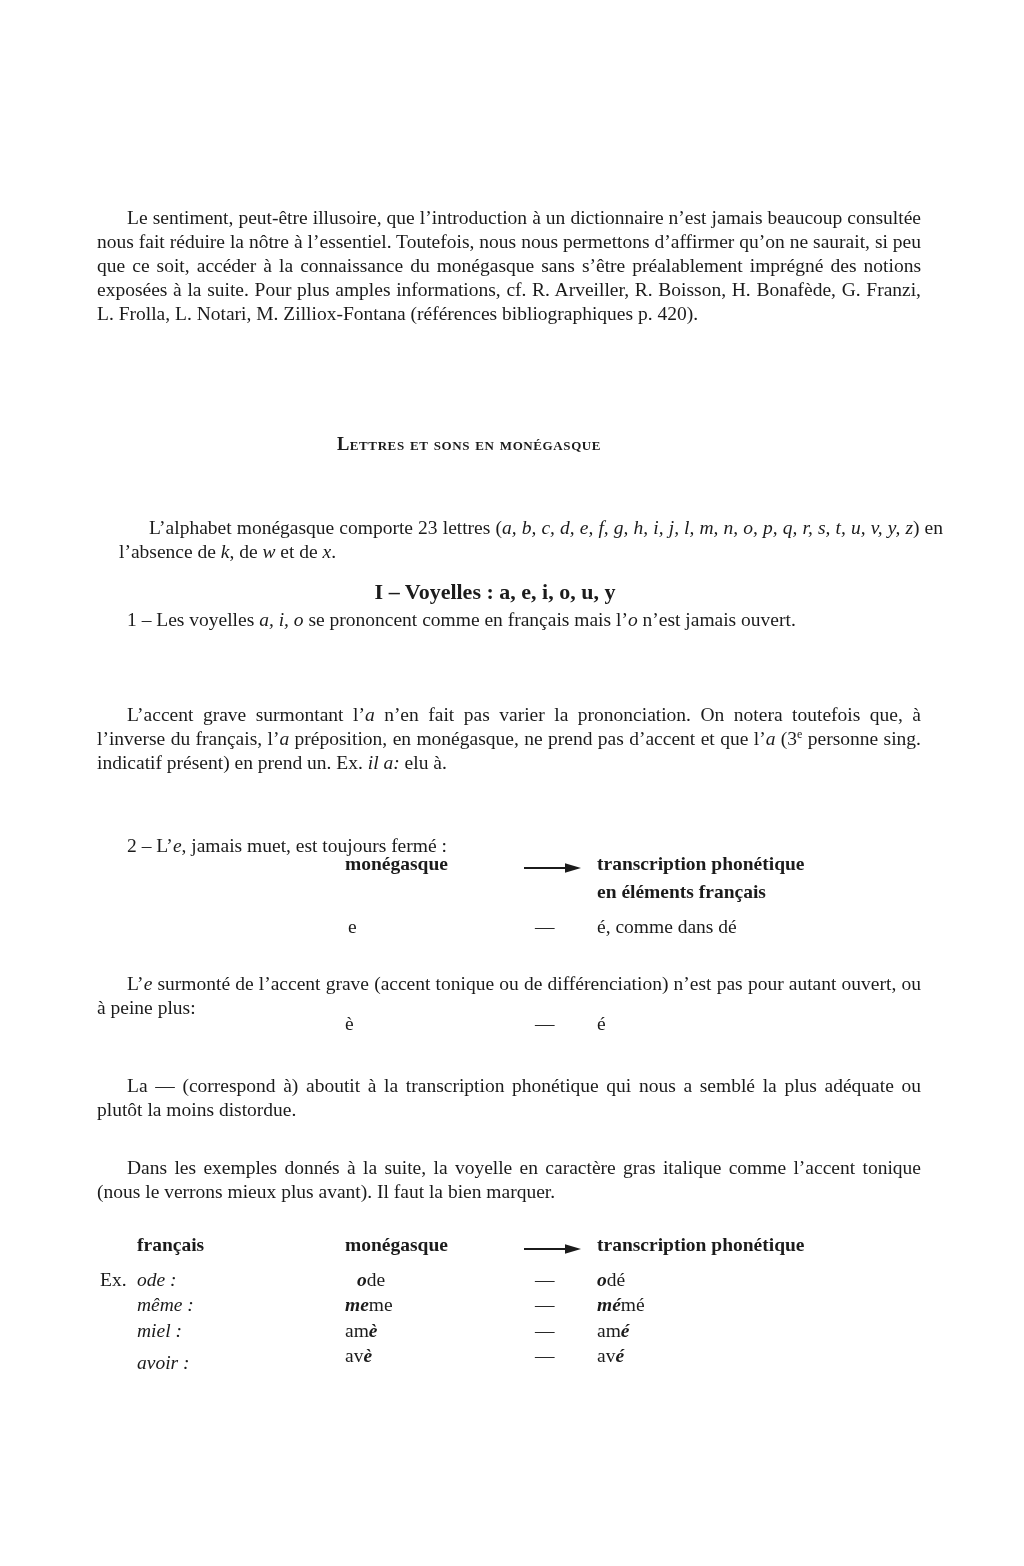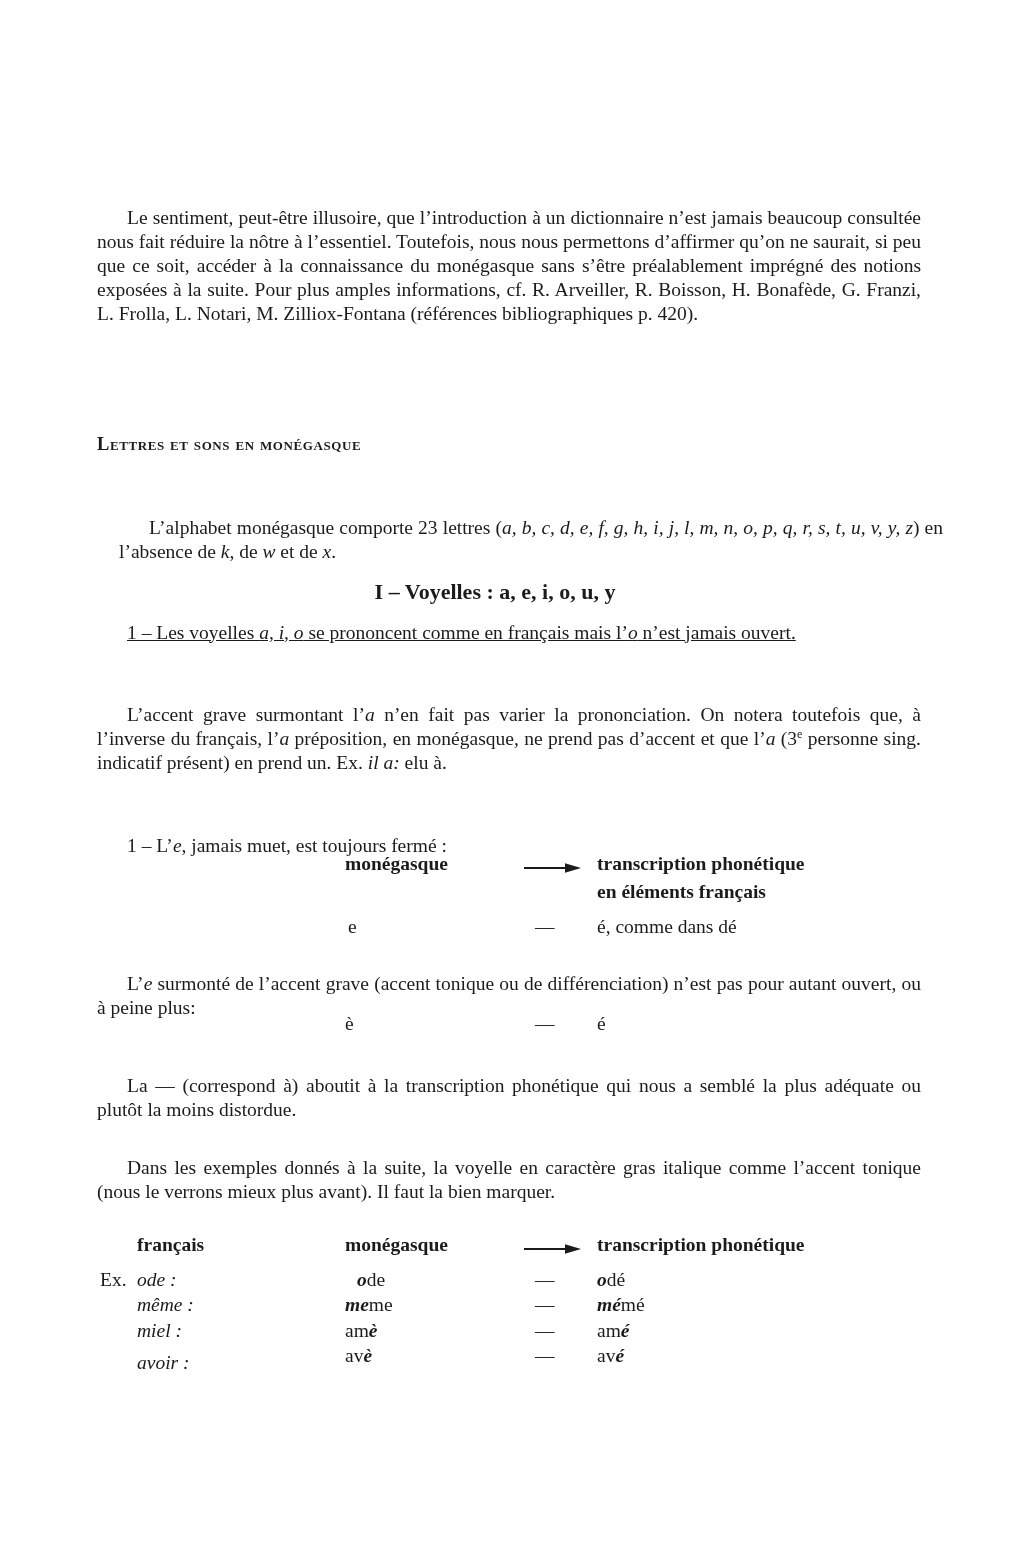--- a/index.html
+++ b/index.html
@@ -17,22 +17,22 @@
     left:97px;width:824px;
     font-size:19.5px;line-height:24px;
     text-align:justify;text-indent:30px;
   }
   .title{
     left:97px;width:778px;
     text-align:center;
     font-size:29px;font-weight:bold;letter-spacing:2px;
   }
   .h-smallcaps{
-    left:97px;width:778px;
-    text-align:left;
+    left:80px;width:778px;
+    text-align:center;
     font-variant:small-caps;
     font-size:18.5px;font-weight:600;letter-spacing:0.6px;
   }
   .h-bold{
     left:97px;width:796px;
     text-align:center;
     font-size:22px;font-weight:bold;
   }
   .tbl{left:97px;width:824px;font-size:19.5px;line-height:24px;}
   .cell{position:absolute;white-space:nowrap;}
@@ -51,25 +51,25 @@
 
 
   <p class="abs para" style="top:186px;"><span>Le sentiment, peut-être illusoire, que l’introduction à un dictionnaire n’est jamais beaucoup consultée nous fait réduire la nôtre à l’essentiel. Toutefois, nous nous permettons d’affirmer qu’on ne saurait, si peu que ce soit, accéder à la connaissance du monégasque sans s’être préalablement imprégné des notions exposées à la suite. Pour plus amples informations, cf. R. Arveiller, R. Boisson, H. Bonafède, G. Franzi, L. Frolla, L. Notari, M. Zilliox-Fontana (références bibliographiques p. 420).</span></p>
 
   <h2 class="abs h-smallcaps" style="top:419px;">Lettres et sons en monégasque</h2>
 
   <p class="abs para" style="top:496px;margin-left:22px;"><span>L’alphabet monégasque comporte 23 lettres (</span><span class="seg-i">a, b, c, d, e, f, g, h, i, j, l, m, n, o, p, q, r, s, t, u, v, y, z</span><span>) en l’absence de </span><span class="seg-i">k</span><span>, de </span><span class="seg-i">w</span><span> et de </span><span class="seg-i">x</span><span>.</span></p>
 
   <h3 class="abs h-bold" style="top:557px;">I  –  Voyelles : a, e, i, o, u, y</h3>
 
-  <p class="abs para" style="top:601px;text-decoration:underline;"><span>1  –  Les voyelles </span><span class="seg-i">a, i, o</span><span> se prononcent comme en français mais l’</span><span class="seg-i">o</span><span> n’est jamais ouvert.</span></p>
+  <p class="abs para" style="top:588px;"><span>1  –  Les voyelles </span><span class="seg-i">a, i, o</span><span> se prononcent comme en français mais l’</span><span class="seg-i">o</span><span> n’est jamais ouvert.</span></p>
 
   <p class="abs para" style="top:683px;"><span>L’accent grave surmontant l’</span><span class="seg-i">a</span><span> n’en fait pas varier la prononciation. On notera toutefois que, à l’inverse du français, l’</span><span class="seg-i">a</span><span> préposition, en monégasque, ne prend pas d’accent et que l’</span><span class="seg-i">a</span><span> (3</span><span class="seg-sup">e</span><span> personne sing. indicatif présent) en prend un. Ex. </span><span class="seg-i">il a:</span><span> elu à.</span></p>
 
-  <p class="abs para" style="top:814px;"><span>1  –  L’</span><span class="seg-i">e</span><span>, jamais muet, est toujours fermé :</span></p>
+  <p class="abs para" style="top:814px;"><span>2  –  L’</span><span class="seg-i">e</span><span>, jamais muet, est toujours fermé :</span></p>
 
   <div class="abs tbl" style="top:852px;height:92px;">
     <span class="cell bold" style="left:248px;top:0;">monégasque</span>
     <span class="cell arrow-icon" style="left:426px;top:5px;">
       <svg width="58" height="14" viewBox="0 0 58 14">
           <line x1="1" y1="7" x2="45" y2="7" stroke="#1b1b1b" stroke-width="1.8"></line>
           <path d="M42 2.2 L58 7 L42 11.8 Z" fill="#1b1b1b"></path>
         </svg>
     </span>
     <span class="cell bold twoline" style="left:500px;top:-2px;">

